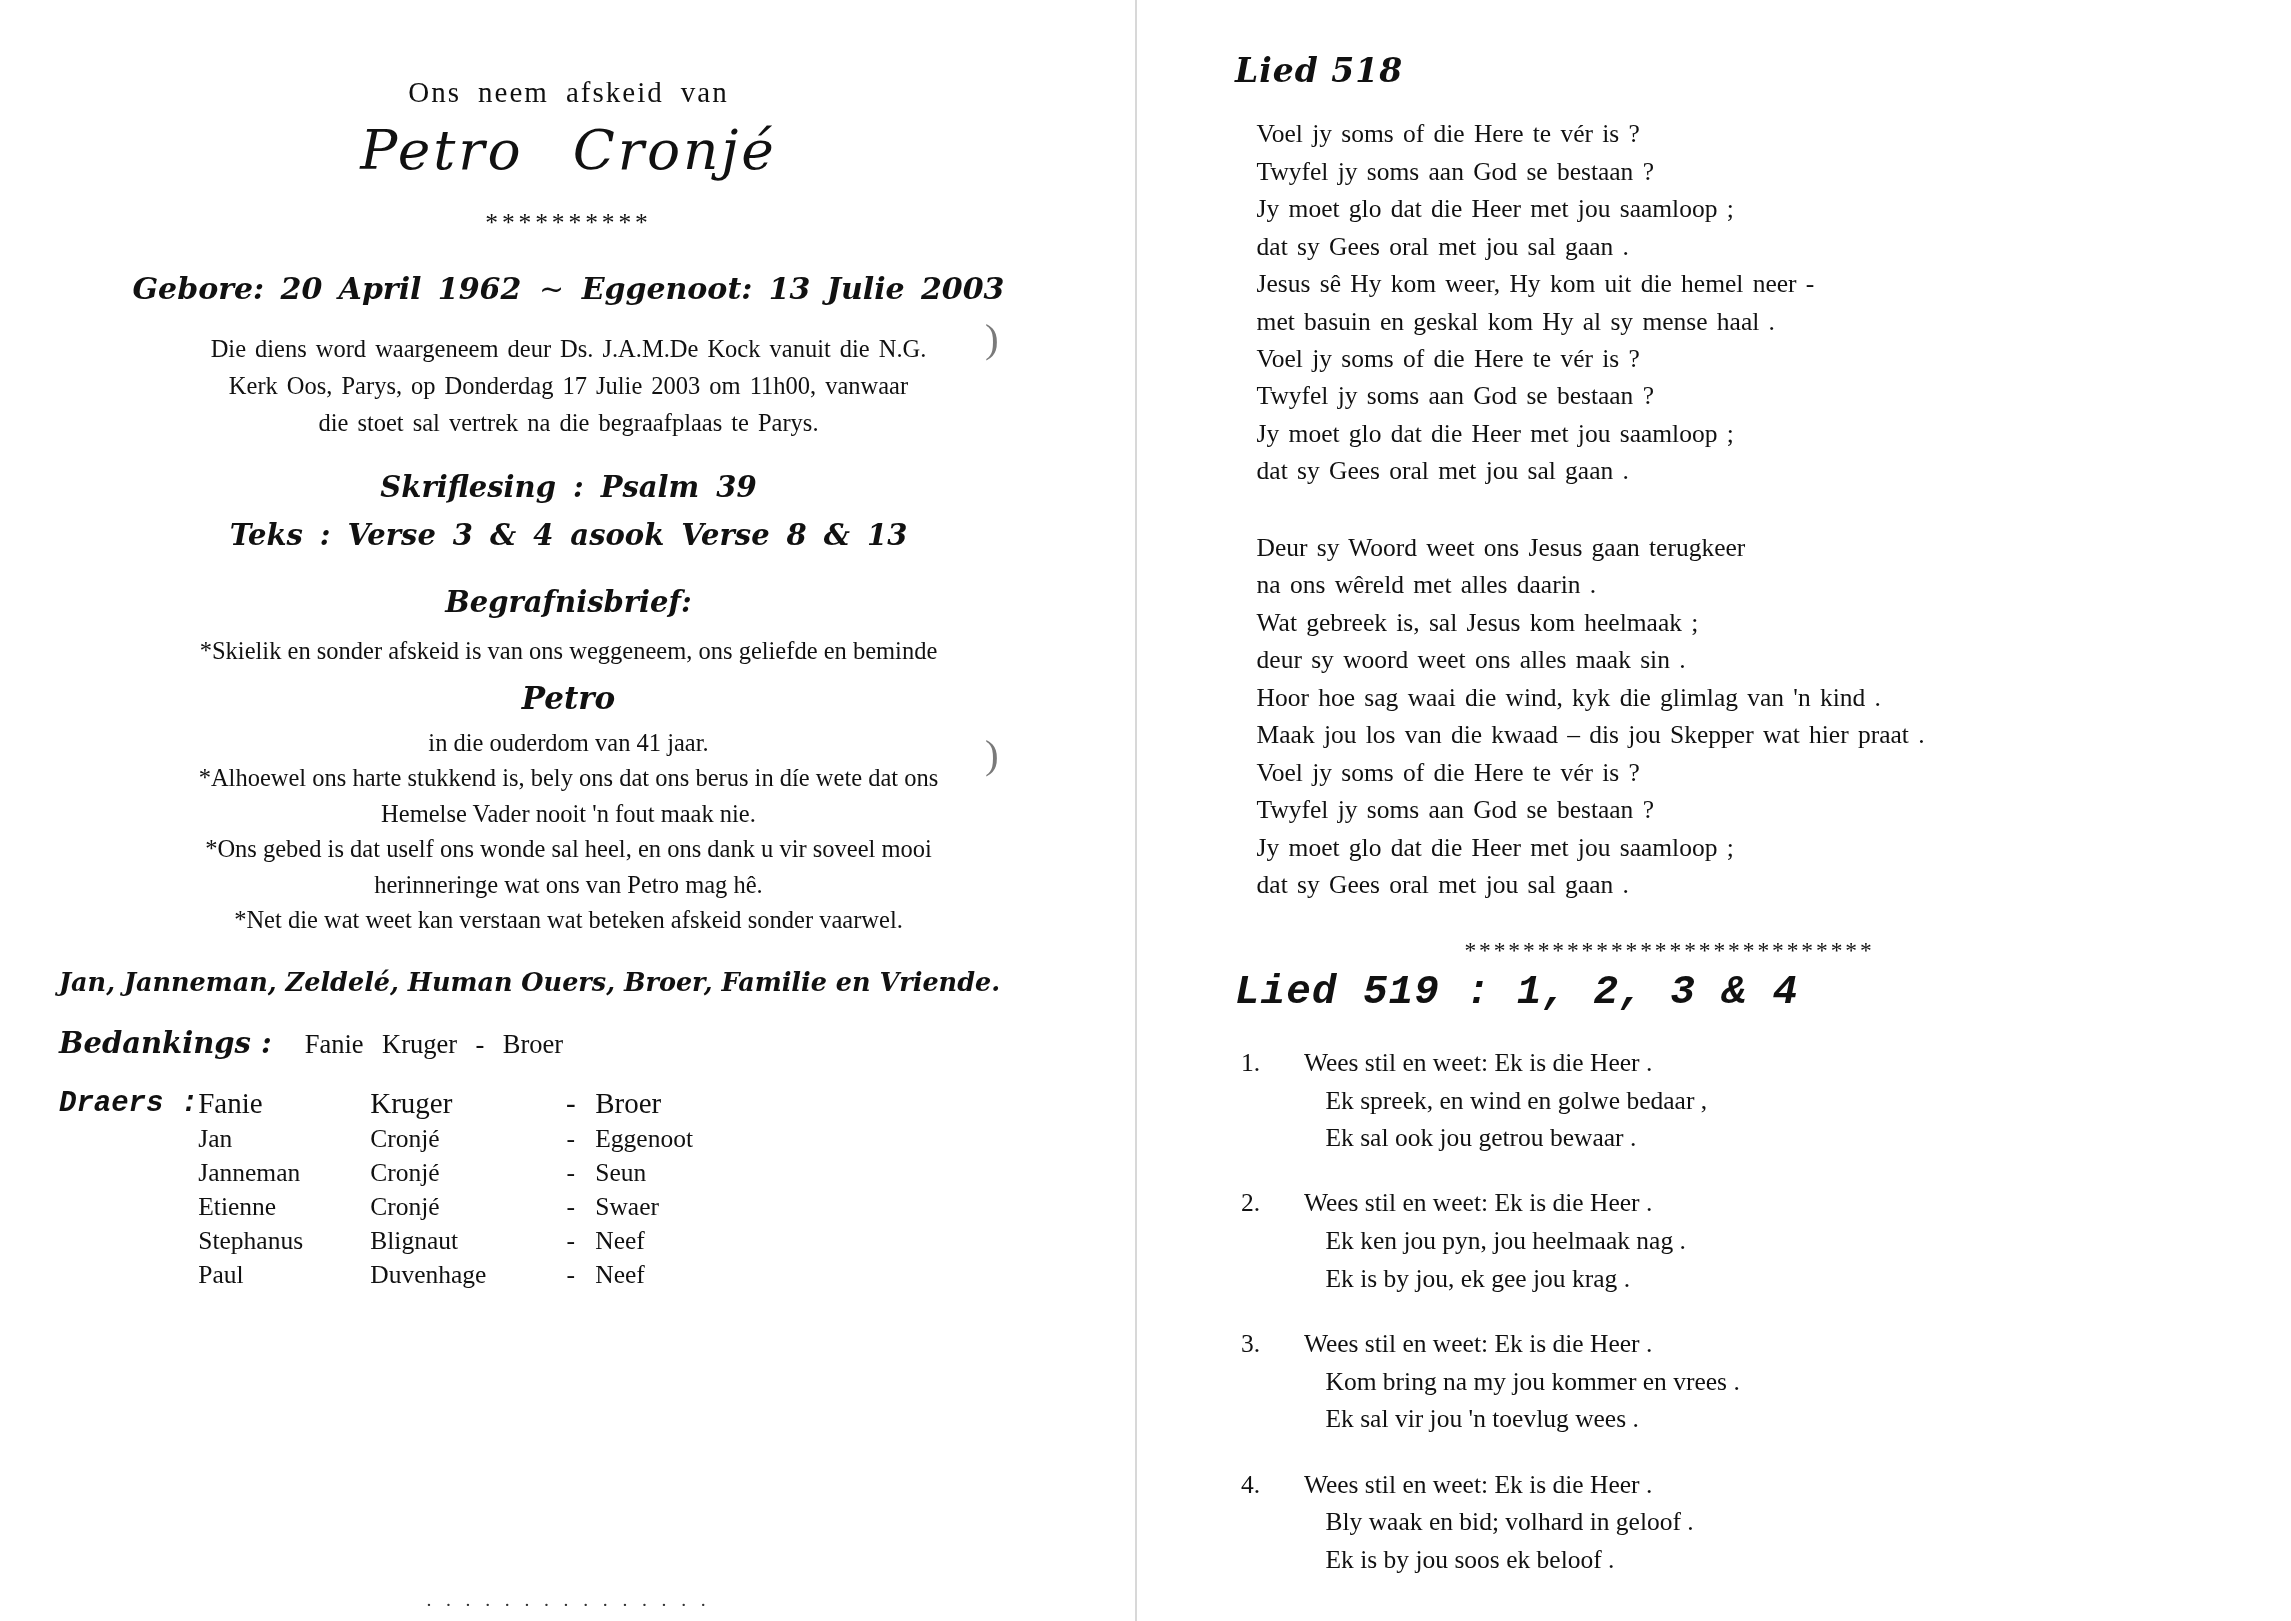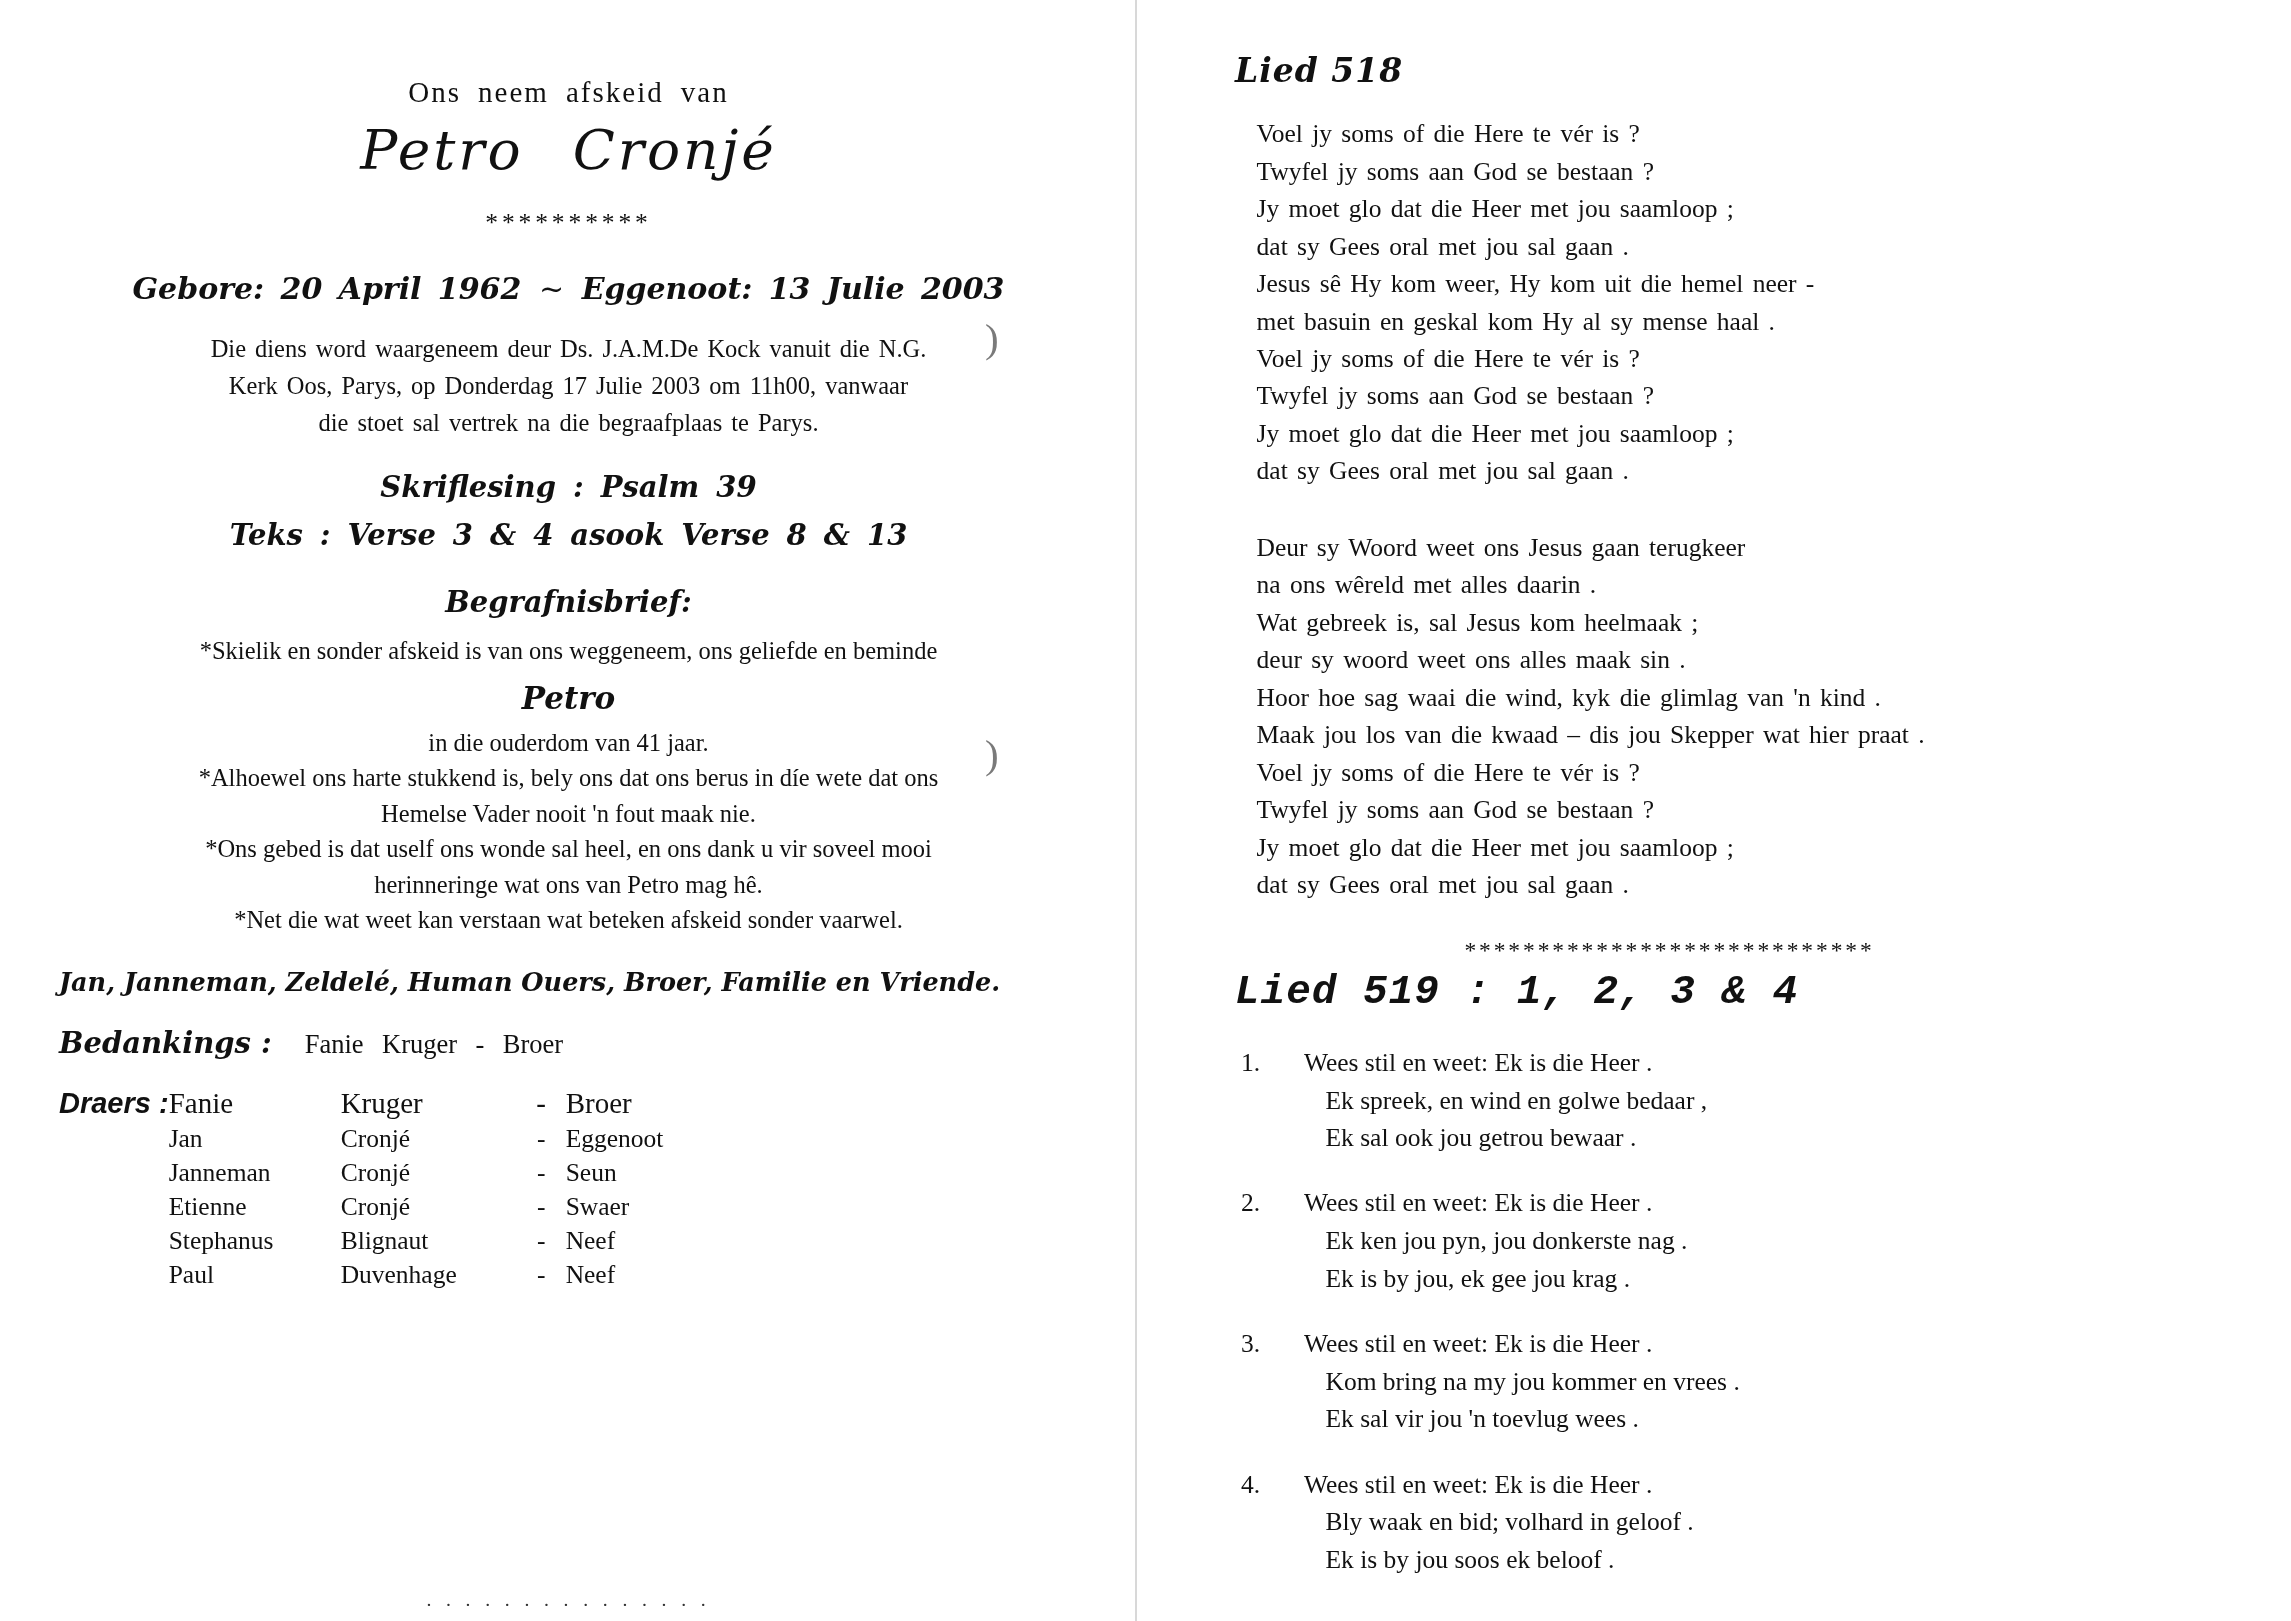--- a/index.html
+++ b/index.html
@@ -152,21 +152,21 @@
     margin-left: 33px;
     word-spacing: 11.8px;
     font-size: 26.5px;
   }
   .l-bearers {
     margin-top: 25.5px;
     display: flex;
     align-items: flex-start;
   }
   .l-bearers .lbl {
-    font-family: Liberation Sans, sans-serif;
+    font-family: Liberation Mono, monospace;
     font-style: italic;
     font-weight: bold;
     font-size: 29px;
     white-space: nowrap;
     padding-top: 2px;
   }
   .bearer-table {
     border-collapse: collapse;
     font-size: 25.5px;
   }
@@ -394,21 +394,21 @@
           <span class="ln">Wees  stil  en  weet: Ek  is  die  Heer .</span>
           <span class="ln">Ek  spreek, en  wind  en  golwe  bedaar ,</span>
           <span class="ln">Ek  sal  ook  jou  getrou  bewaar .</span>
         </span>
       </div>
 
       <div class="r-num-item">
         <span class="num">2.</span>
         <span class="lines">
           <span class="ln">Wees  stil  en  weet: Ek  is  die  Heer .</span>
-          <span class="ln">Ek  ken  jou  pyn, jou  donkerste  nag .</span>
+          <span class="ln">Ek  ken  jou  pyn, jou  heelmaak  nag .</span>
           <span class="ln">Ek  is  by  jou, ek  gee  jou  krag .</span>
         </span>
       </div>
 
       <div class="r-num-item">
         <span class="num">3.</span>
         <span class="lines">
           <span class="ln">Wees  stil  en  weet: Ek  is  die  Heer .</span>
           <span class="ln">Kom  bring  na  my  jou  kommer  en  vrees .</span>
           <span class="ln">Ek  sal  vir  jou 'n  toevlug  wees .</span>

